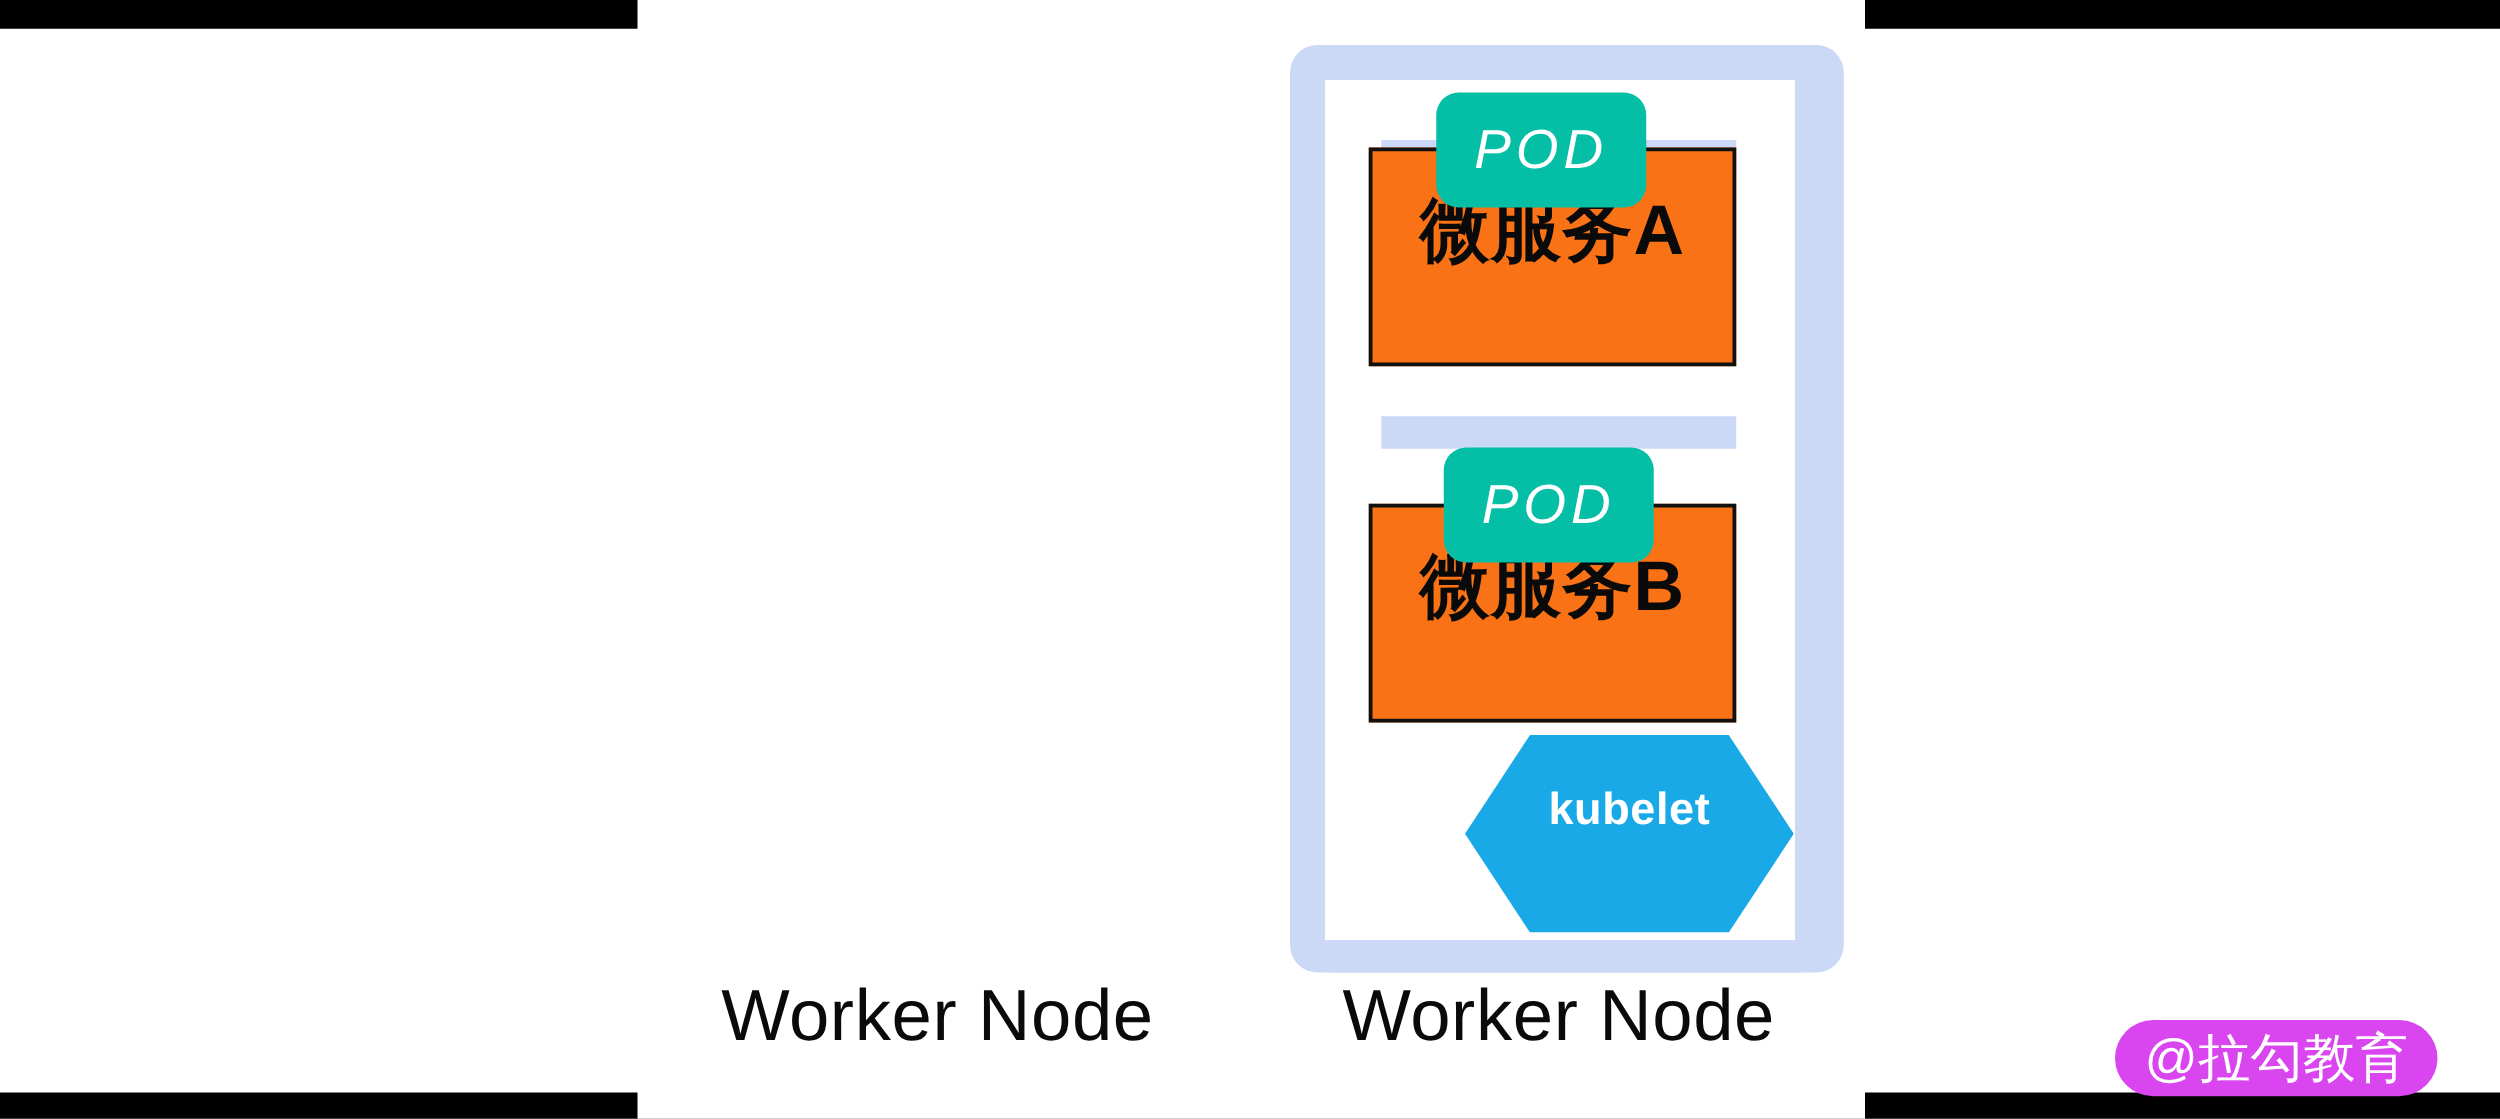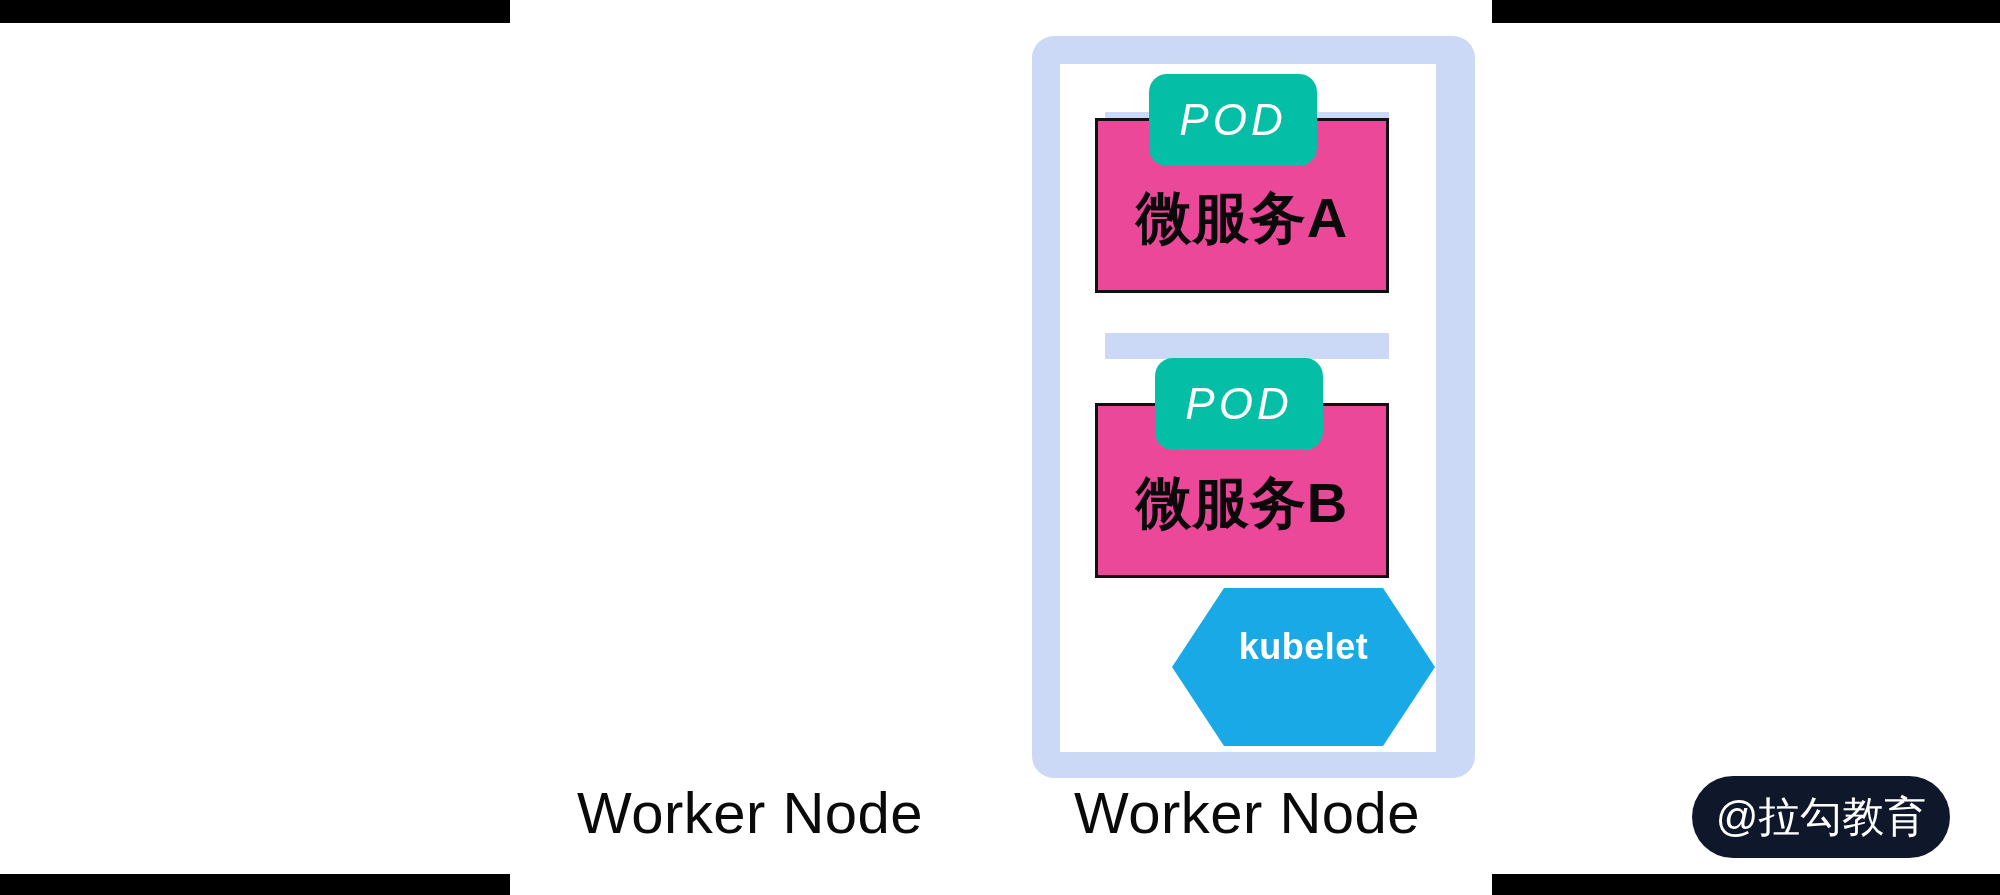--- a/index.html
+++ b/index.html
@@ -39,23 +39,23 @@
   .accent-bar {
     left: 73px; width: 284px; height: 26px;
     background: #CBD9F7;
   }
   .accent-bar-a { top: 76px; }
   .accent-bar-b { top: 297px; }
 
   
   .service-box {
     left: 63px; width: 294px; height: 175px;
-    background: #ec4899; border: 3px solid #111111;
+    background: #f97316; border: 3px solid #111111;
     box-sizing: border-box;
-    display: flex; align-items: center; justify-content: center;
+    display: flex; justify-content: center;
   }
   .service-box-a { top: 82px; }
   .service-box-b { top: 367px; }
   .service-label {
     font-size: 56px; font-weight: bold; color: #0a0a0a;
     padding-top: 26px; letter-spacing: 1px;
     font-family: "Liberation Sans", sans-serif;
   }
 
   
@@ -86,22 +86,22 @@
   .node-label {
     top: 776px; width: 430px; height: 72px;
     display: flex; align-items: center; justify-content: center;
     font-size: 58px; color: #0a0a0a; letter-spacing: 0.5px;
   }
   .node-label-1 { left: 535px; }
   .node-label-2 { left: 1032px; }
 
   
   .watermark {
-    left: 1692px; top: 776px; width: 258px; height: 82px;
-    background: #0f172a; border-radius: 41px;
+    left: 1692px; top: 816px; width: 258px; height: 61px;
+    background: #d946ef; border-radius: 41px;
     display: flex; align-items: center; justify-content: center;
   }
   .watermark-text {
     color: #ffffff; font-size: 42px; font-weight: 500;
   }
 </style>
 </head>
 <body>
 
 <div class="abs bar bar-top"></div>

